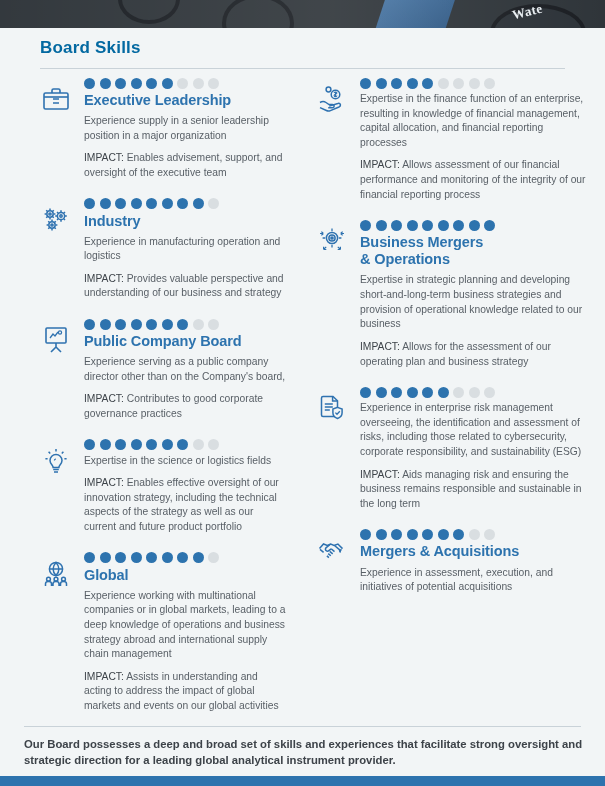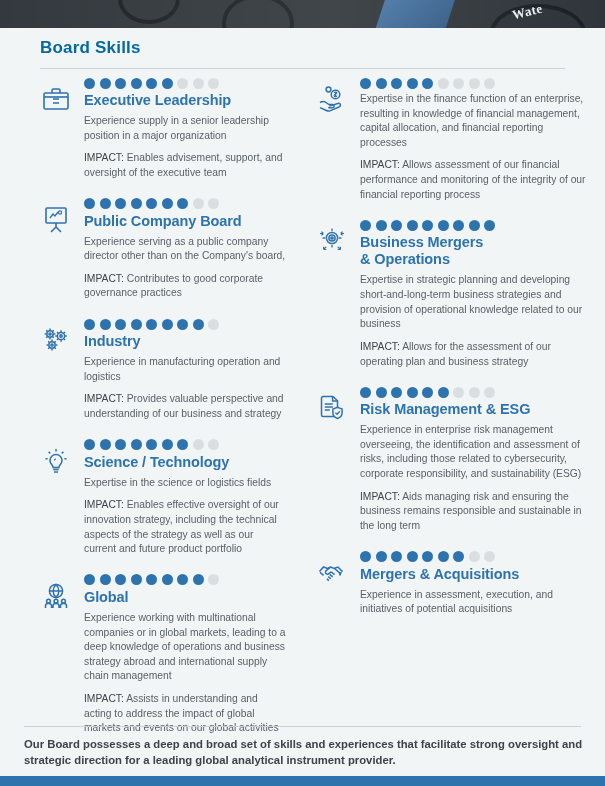--- a/index.html
+++ b/index.html
@@ -132,44 +132,20 @@
             <span class="dot"></span>
             <span class="dot"></span>
             <span class="dot"></span>
           </div>
           <h3><span>Executive Leadership</span></h3>
           <p>Experience supply in a senior leadership position in a major organization</p>
           <p><span class="impact">IMPACT:</span> <span>Enables advisement, support, and oversight of the executive team</span></p>
         </div>
         <div class="skill">
           <span class="icon">
-            <svg width="30" height="28" viewBox="0 0 30 28" fill="none" stroke="#2f72b0" stroke-width="1.6">
-              <rect x="5" y="2" width="20" height="15" rx="1"></rect>
-              <path d="M15 17v4M15 21l-5 5M15 21l5 5"></path>
-              <path d="M9 12l3-4 2 2 3-4" stroke-width="1.3"></path>
-              <circle cx="19" cy="6.5" r="1.6" stroke-width="1.2"></circle>
-            </svg>
-          </span>
-          <div class="dots">
-            <span class="dot on"></span>
-            <span class="dot on"></span>
-            <span class="dot on"></span>
-            <span class="dot on"></span>
-            <span class="dot on"></span>
-            <span class="dot on"></span>
-            <span class="dot on"></span>
-            <span class="dot"></span>
-            <span class="dot"></span>
-          </div>
-          <h3><span>Public Company Board</span></h3>
-          <p>Experience serving as a public company director other than on the Company's board,</p>
-          <p><span class="impact">IMPACT:</span> <span>Contributes to good corporate governance practices</span></p>
-        </div>
-        <div class="skill">
-          <span class="icon">
             <svg width="30" height="28" viewBox="0 0 30 28" fill="none" stroke="#2f72b0" stroke-width="1.5">
               <circle cx="9" cy="8" r="3.2"></circle>
               <circle cx="9" cy="8" r="1.1"></circle>
               <path d="M9 2.6v1.6M9 11.8v1.6M3.6 8h1.6M12.8 8h1.6M5.2 4.2l1.1 1.1M11.7 10.7l1.1 1.1M12.8 4.2l-1.1 1.1M6.3 10.7l-1.1 1.1"></path>
               <circle cx="20" cy="10" r="3.6"></circle>
               <circle cx="20" cy="10" r="1.2"></circle>
               <path d="M20 4.2v1.8M20 14v1.8M14.2 10h1.8M24 10h1.8M16 6l1.3 1.3M22.7 12.7L24 14M24 6l-1.3 1.3M17.3 12.7L16 14"></path>
               <circle cx="11" cy="19" r="3.2"></circle>
               <circle cx="11" cy="19" r="1.1"></circle>
               <path d="M11 13.6v1.6M11 22.8v1.6M5.6 19h1.6M14.8 19h1.6M7.2 15.2l1.1 1.1M13.7 21.7l1.1 1.1M14.8 15.2l-1.1 1.1M8.3 21.7l-1.1 1.1"></path>
@@ -185,39 +161,62 @@
             <span class="dot on"></span>
             <span class="dot on"></span>
             <span class="dot"></span>
           </div>
           <h3><span>Industry</span></h3>
           <p>Experience in manufacturing operation and logistics</p>
           <p><span class="impact">IMPACT:</span> <span>Provides valuable perspective and understanding of our business and strategy</span></p>
         </div>
         <div class="skill">
           <span class="icon">
+            <svg width="30" height="28" viewBox="0 0 30 28" fill="none" stroke="#2f72b0" stroke-width="1.6">
+              <rect x="5" y="2" width="20" height="15" rx="1"></rect>
+              <path d="M15 17v4M15 21l-5 5M15 21l5 5"></path>
+              <path d="M9 12l3-4 2 2 3-4" stroke-width="1.3"></path>
+              <circle cx="19" cy="6.5" r="1.6" stroke-width="1.2"></circle>
+            </svg>
+          </span>
+          <div class="dots">
+            <span class="dot on"></span>
+            <span class="dot on"></span>
+            <span class="dot on"></span>
+            <span class="dot on"></span>
+            <span class="dot on"></span>
+            <span class="dot on"></span>
+            <span class="dot on"></span>
+            <span class="dot"></span>
+            <span class="dot"></span>
+          </div>
+          <h3><span>Public Company Board</span></h3>
+          <p>Experience serving as a public company director other than on the Company's board,</p>
+          <p><span class="impact">IMPACT:</span> <span>Contributes to good corporate governance practices</span></p>
+        </div>
+        <div class="skill">
+          <span class="icon">
             <svg width="30" height="28" viewBox="0 0 30 28" fill="none" stroke="#2f72b0" stroke-width="1.5">
               <path d="M15 7.5c-3.3 0-6 2.6-6 5.9 0 2.3 1.3 3.7 2.3 5 .5.7.8 1.3.8 2.1h5.8c0-.8.3-1.4.8-2.1 1-1.3 2.3-2.7 2.3-5 0-3.3-2.7-5.9-6-5.9z"></path>
               <path d="M12.2 22.5h5.6M13 25h4"></path>
               <path d="M15 2v2.6M7.6 4.7l1.6 1.7M22.4 4.7l-1.6 1.7M4.4 11.8h2.2M23.4 11.8h2.2"></path>
               <path d="M13.4 13.6c0-.9.7-1.6 1.6-1.6" stroke-width="1.2"></path>
             </svg>
           </span>
           <div class="dots">
             <span class="dot on"></span>
             <span class="dot on"></span>
             <span class="dot on"></span>
             <span class="dot on"></span>
             <span class="dot on"></span>
             <span class="dot on"></span>
             <span class="dot on"></span>
             <span class="dot"></span>
             <span class="dot"></span>
           </div>
-          <h3><span>Science / Technology</span></h3>
           <p>Expertise in the science or logistics fields</p>
           <p><span class="impact">IMPACT:</span> <span>Enables effective oversight of our innovation strategy, including the technical aspects of the strategy as well as our current and future product portfolio</span></p>
         </div>
         <div class="skill">
           <span class="icon">
             <svg width="30" height="28" viewBox="0 0 30 28" fill="none" stroke="#2f72b0" stroke-width="1.5">
               <circle cx="15" cy="9" r="6.6"></circle>
               <path d="M8.4 9h13.2M15 2.4c1.9 2 2.9 4.3 2.9 6.6s-1 4.6-2.9 6.6c-1.9-2-2.9-4.3-2.9-6.6s1-4.6 2.9-6.6z"></path>
               <circle cx="7.5" cy="19.2" r="1.9"></circle>
               <circle cx="15" cy="19.2" r="1.9"></circle>
@@ -308,21 +307,20 @@
             <span class="dot on"></span>
             <span class="dot on"></span>
             <span class="dot on"></span>
             <span class="dot on"></span>
             <span class="dot on"></span>
             <span class="dot on"></span>
             <span class="dot"></span>
             <span class="dot"></span>
             <span class="dot"></span>
           </div>
-          <h3><span>Risk Management &amp; ESG</span></h3>
           <p>Experience in enterprise risk management overseeing,  the identification and assessment of risks, including those related to cybersecurity, corporate responsibility, and sustainability (ESG)</p>
           <p><span class="impact">IMPACT:</span> <span>Aids managing risk and ensuring the business remains responsible and sustainable in the long term</span></p>
         </div>
         <div class="skill">
           <span class="icon">
             <svg width="30" height="28" viewBox="0 0 30 28" fill="none" stroke="#2f72b0" stroke-width="1.5">
               <path d="M2.5 12.5l4-4.5 3.8 1.4 3.4-1.4 3.4 1.4 3.8-1.4 4.6 4.6"></path>
               <path d="M13.7 8l-4.5 3.6c-.9.7-1 2-.3 2.8.7.9 2 1 2.9.3l2.4-1.9"></path>
               <path d="M14.2 12.8l3.3 2.8M12.7 15.3l3 2.5M11.2 17.6l2.6 2.2M9.9 19.9l2 1.7"></path>
               <path d="M17.2 9.2l5.2 4.4c.9.8 1 2 .3 2.9"></path>

